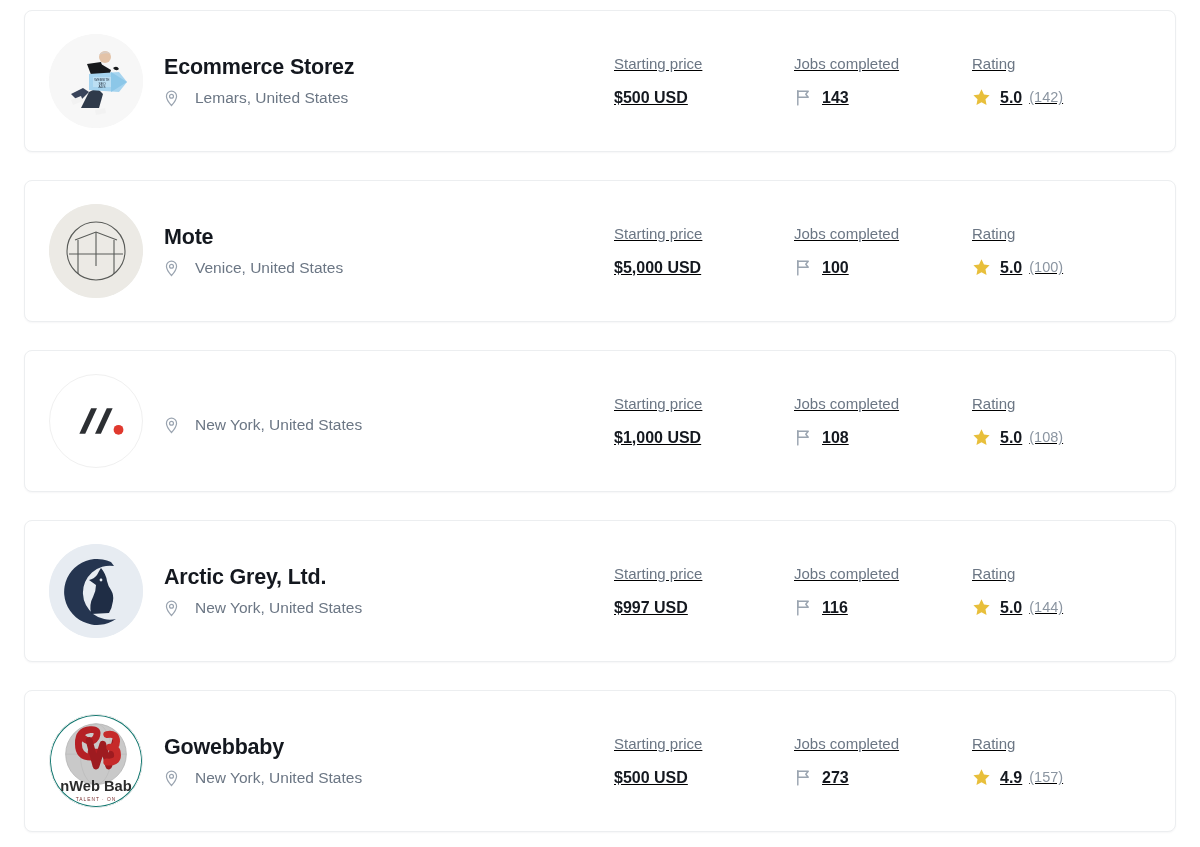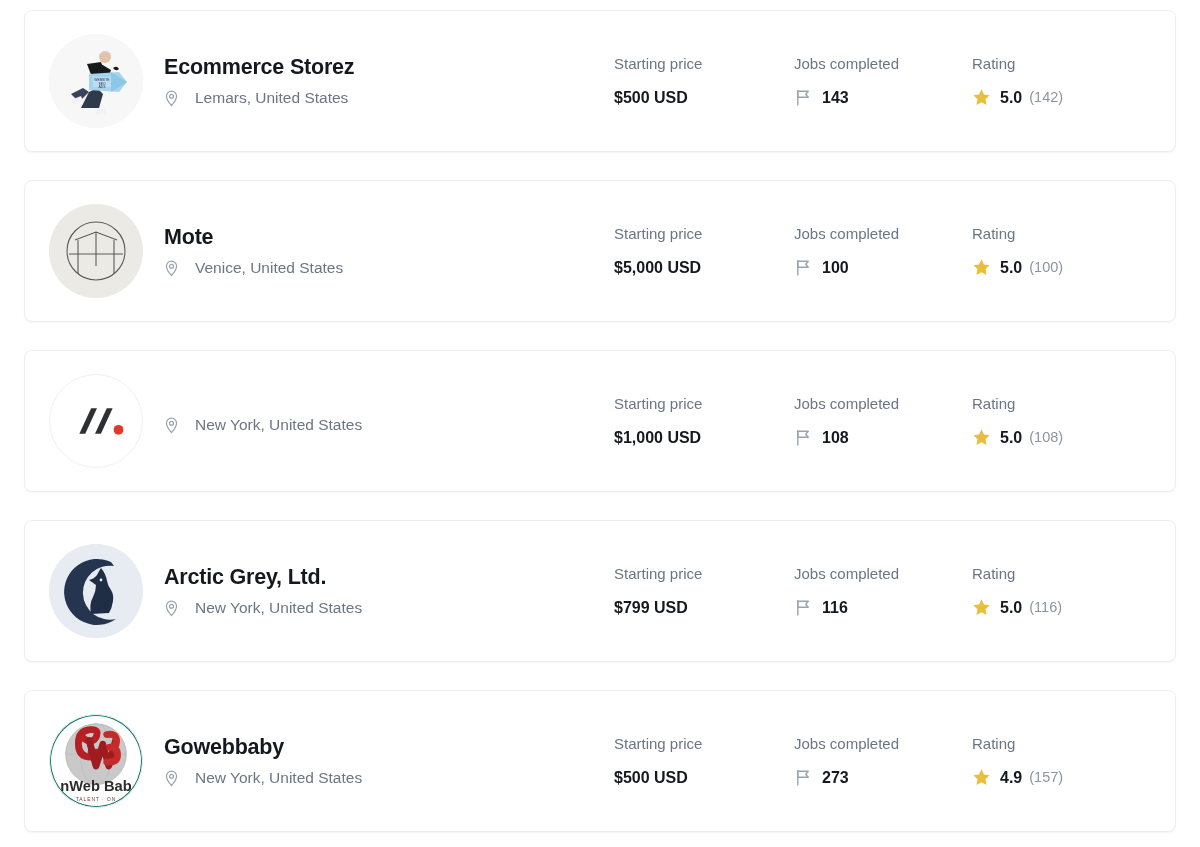--- a/index.html
+++ b/index.html
@@ -58,21 +58,21 @@
     align-items: flex-end;
     gap: 16px;
     font-size: 15.5px;
     color: #6b7684;
     line-height: 1.2;
     white-space: nowrap;
   }
   .pin-icon { flex: 0 0 15px; width: 15px; height: 17px; display:block; }
 
   
-  .stats { display: flex; align-items: center; flex: 1 1 auto; }
+  .stats { display: flex; align-items: center; flex: 1 1 auto; text-decoration: underline; }
   .stat { display: flex; flex-direction: column; }
   .stat-price { width: 180px; }
   .stat-jobs  { width: 178px; }
   .stat-rating{ width: auto; }
   .stat-label {
     font-size: 15px;
     color: #6b7684;
     line-height: 1.2;
     white-space: nowrap;
   }
@@ -274,40 +274,40 @@
         <svg class="pin-icon" viewBox="0 0 16 18">
           <path d="M8 1.2c-3 0-5.4 2.4-5.4 5.4 0 4 5.4 9.9 5.4 9.9s5.4-5.9 5.4-9.9c0-3-2.4-5.4-5.4-5.4z" fill="none" stroke="#9aa4b0" stroke-width="1.3"></path>
           <circle cx="8" cy="6.6" r="2.1" fill="none" stroke="#9aa4b0" stroke-width="1.3"></circle>
         </svg>
         <span>New York, United States</span>
       </div>
     </div>
     <div class="stats">
       <div class="stat stat-price">
         <div class="stat-label">Starting price</div>
-        <div class="stat-value">$799 USD</div>
+        <div class="stat-value">$997 USD</div>
       </div>
       <div class="stat stat-jobs">
         <div class="stat-label">Jobs completed</div>
         <div class="stat-value">
           <svg class="flag-icon" viewBox="0 0 20 20">
             <path d="M4 2.8v15" fill="none" stroke="#9aa4b0" stroke-width="1.5" stroke-linecap="round"></path>
             <path d="M4 3.5h11l-2.6 3.1L15 9.8H4z" fill="none" stroke="#9aa4b0" stroke-width="1.5" stroke-linejoin="round"></path>
           </svg>
           <span>116</span>
         </div>
       </div>
       <div class="stat stat-rating">
         <div class="stat-label">Rating</div>
         <div class="stat-value">
           <svg class="star-icon" viewBox="0 0 20 20">
             <path d="M10 1.4l2.6 5.5 5.9.8-4.3 4.2 1.1 6-5.3-2.9-5.3 2.9 1.1-6L1.5 7.7l5.9-.8z" fill="#e8bf3b"></path>
           </svg>
           <span>5.0</span>
-          <span class="rating-count">(116)</span>
+          <span class="rating-count">(144)</span>
         </div>
       </div>
     </div>
   </div>
 
   <div class="card">
     <div class="avatar" style="background:#0f766e;border:1px solid #f0f0f0;">
       <svg viewBox="0 0 94 94">
         <circle cx="47" cy="47" r="46" fill="#ffffff"></circle>
         <circle cx="47" cy="40" r="31" fill="#c9c9c9"></circle>

